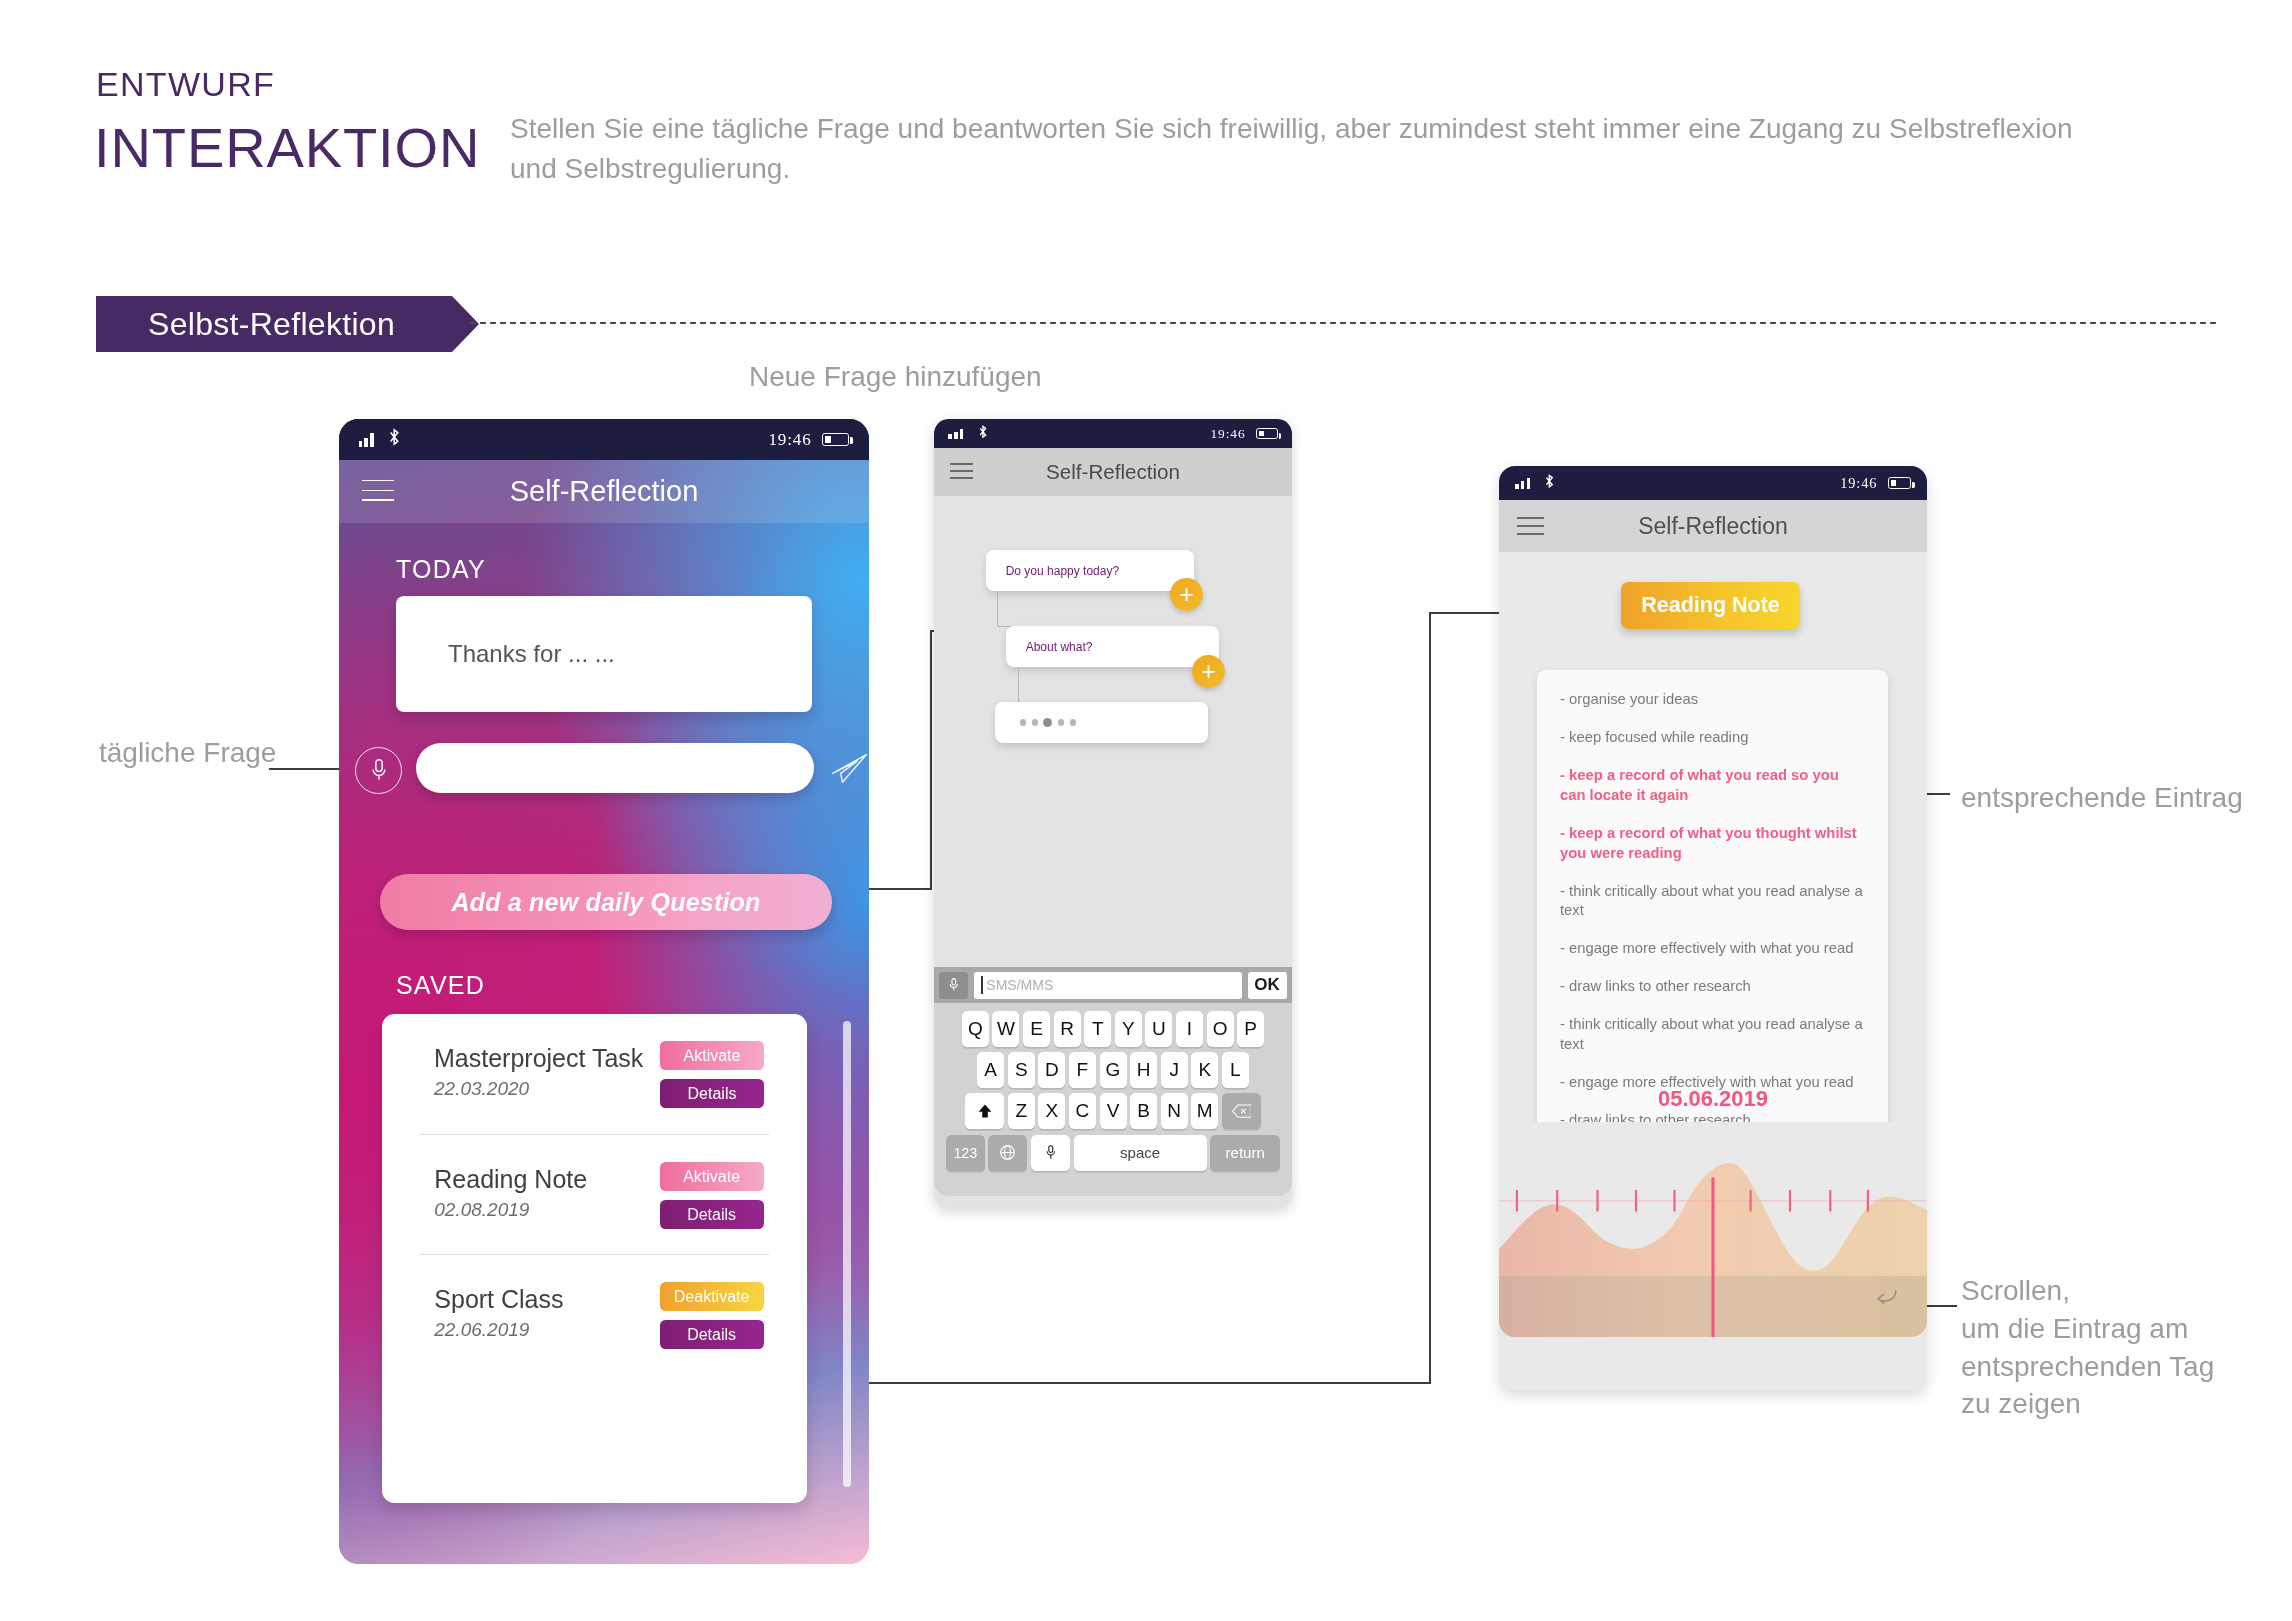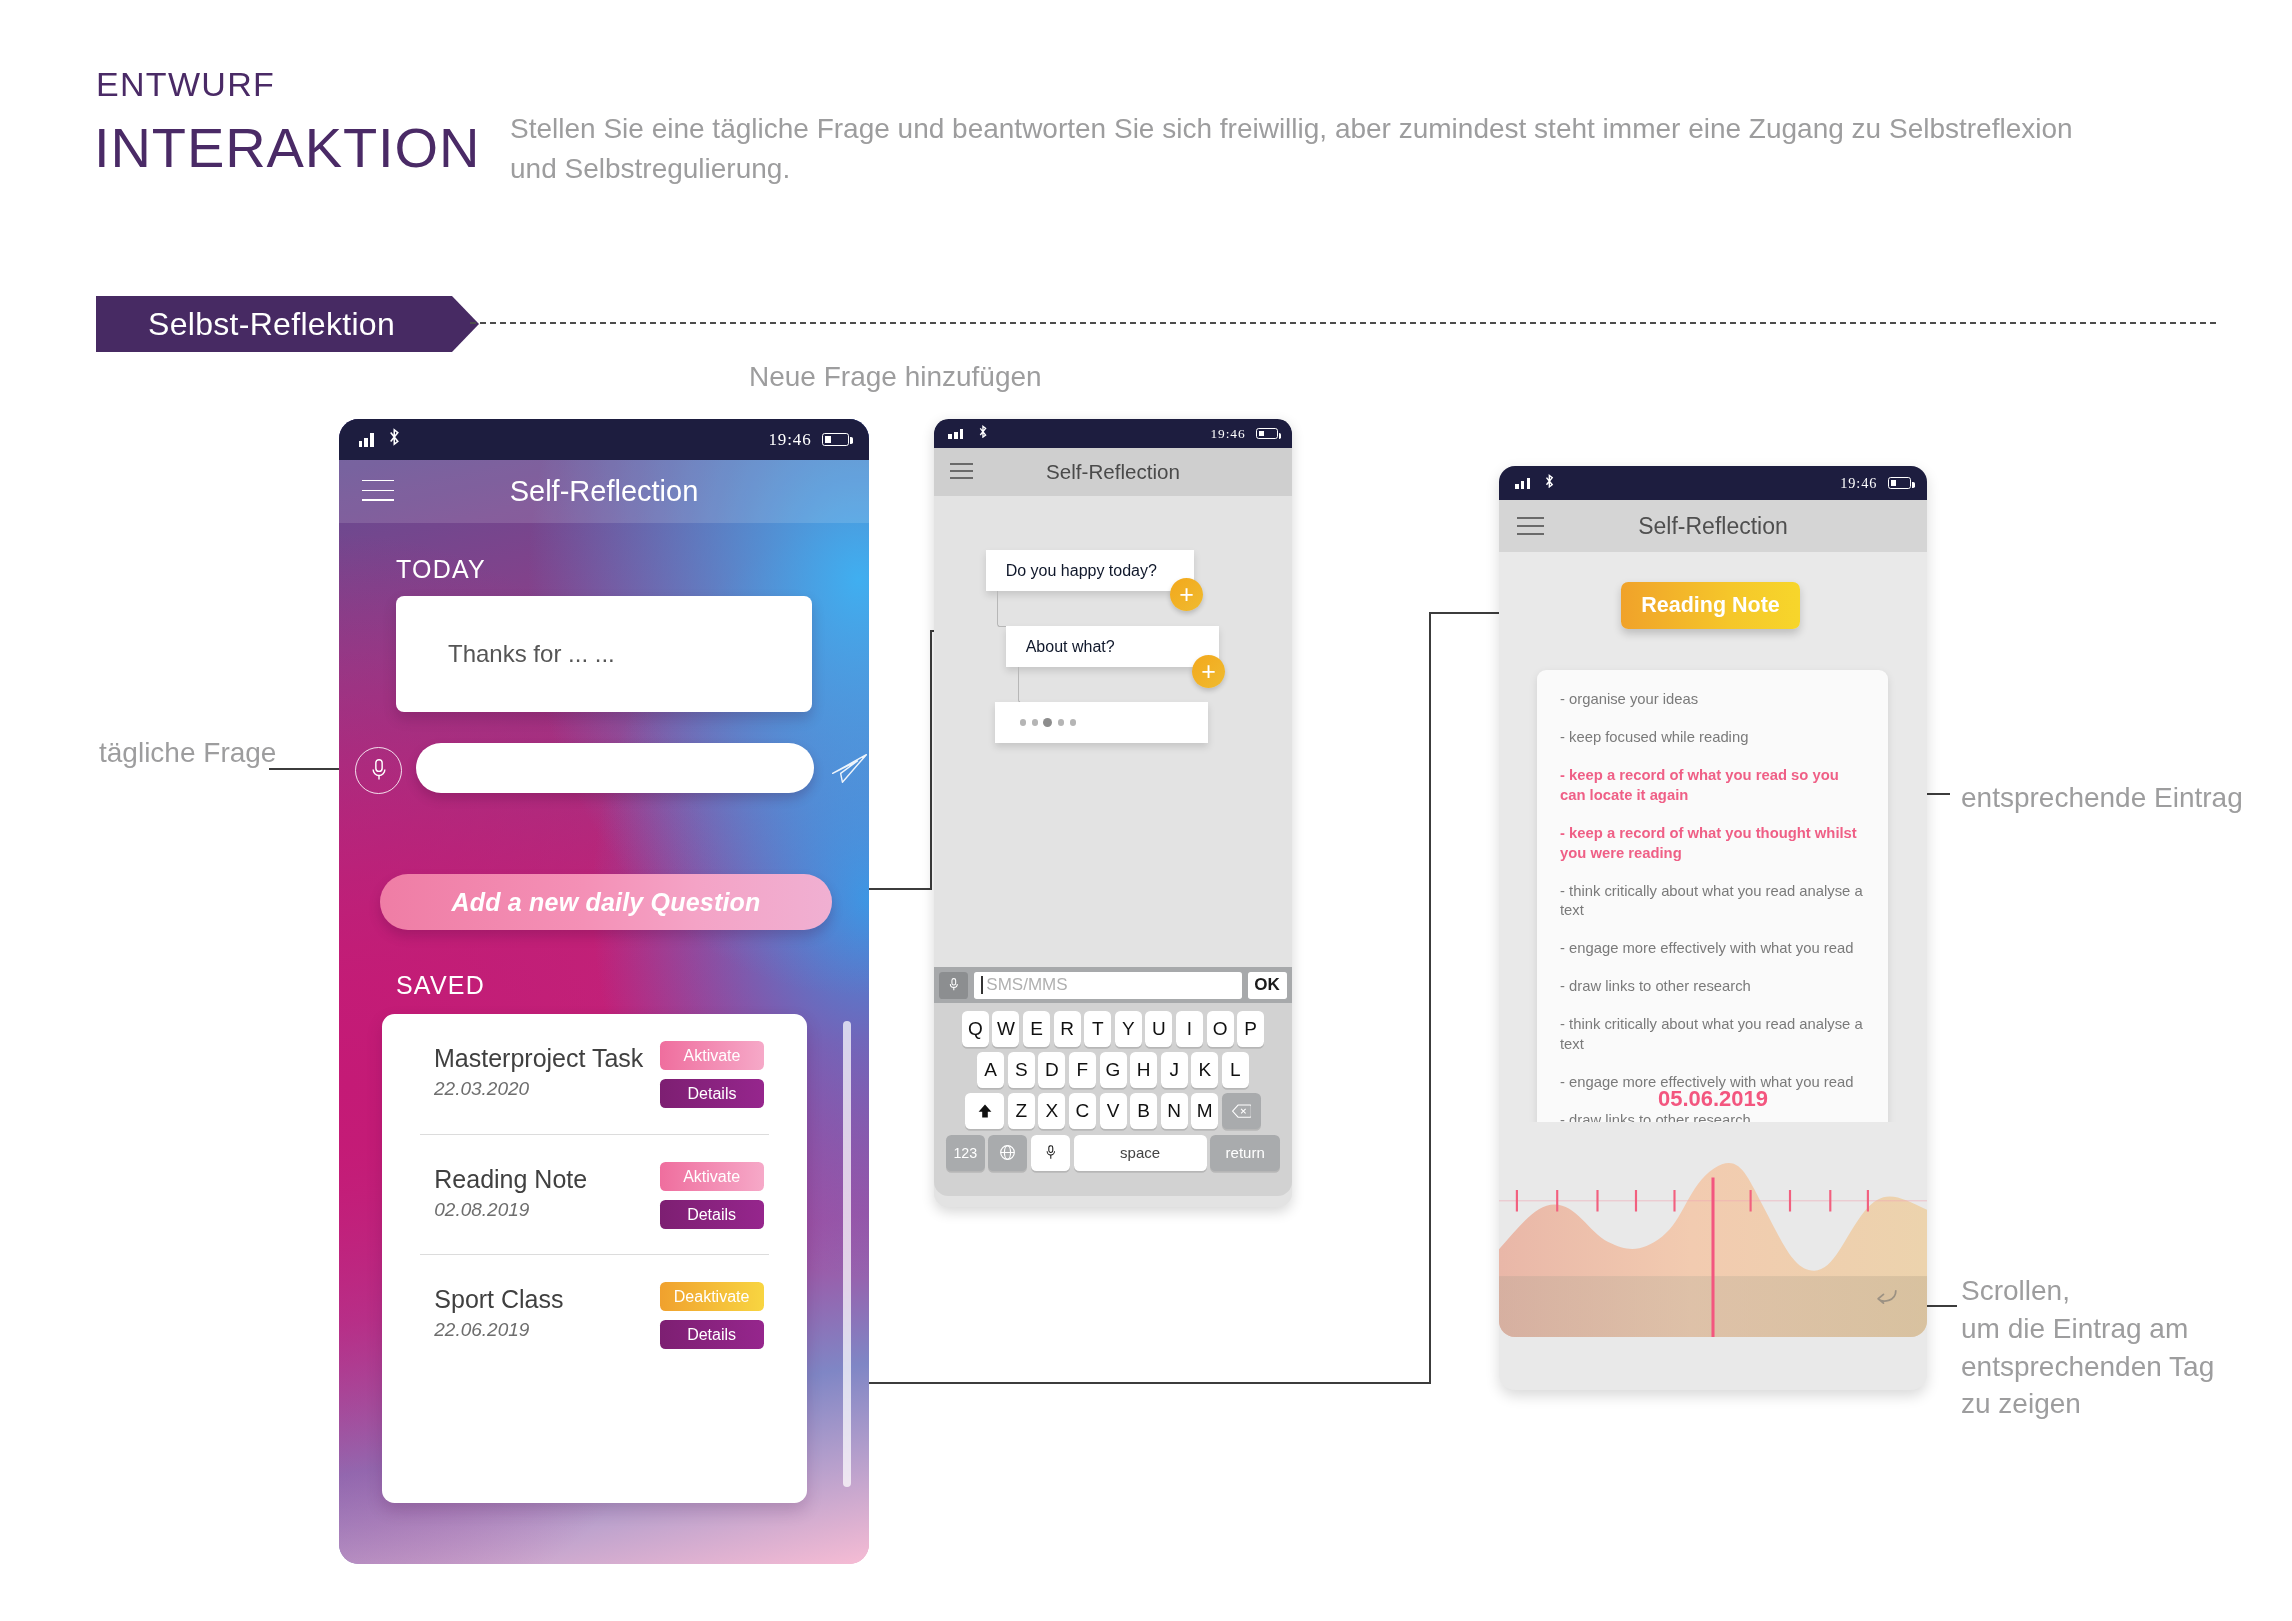--- a/index.html
+++ b/index.html
@@ -159,23 +159,23 @@
     background:#e3e3e3; box-shadow:0 4.5px 12.5px rgba(0,0,0,.16);
   }
   #phone2 .p2-sb { position:absolute; left:0; top:0; width:100%; height:29px; border-radius:14.3px 14.3px 0 0; overflow:hidden; }
   #phone2 .p2-sb .statusbar { font-size:13.4px; padding:0 14.3px; }
   #phone2 .p2-nav { position:absolute; left:0; top:29px; width:100%; height:48px; background:#cfcfcf; }
   #phone2 .p2-nav .nav-title { color:#4a4a4a; font-size:20.6px; }
   #phone2 .p2-nav .burger { left:16px; top:15px; width:23px; height:16px; color:#6a6a6a; }
   .p2-body { position:absolute; left:0; top:77px; width:100%; bottom:0; background:#e3e3e3; }
 
   .bubble {
-    position:absolute; background:#fff; border-radius:0; height:41px;
+    position:absolute; background:#fff; border-radius:8px; height:41px;
     display:flex; align-items:center; padding-left:19.7px;
-    box-shadow:0 3.6px 7.2px rgba(0,0,0,.13); font-size:16px; color:#0f172a;
+    box-shadow:0 3.6px 7.2px rgba(0,0,0,.13); font-size:12px; color:#701a75;
   }
   .b1 { left:52px; top:54px; width:208px; }
   .b2 { left:72px; top:130px; width:213px; }
   .b3 { left:61px; top:206px; width:213px; }
   .plus {
     position:absolute; width:33px; height:33px; border-radius:50%;
     background:linear-gradient(135deg,#f3a81c,#efbb30);
     display:flex; align-items:center; justify-content:center; color:#fff; font-size:25px; line-height:1;
     box-shadow:0 2.7px 5.4px rgba(0,0,0,.18);
   }
@@ -188,21 +188,21 @@
   .c1 { left:63px; top:95px; width:32px; height:36px; }
   .c2 { left:84px; top:171px; width:34px; height:36px; }
 
   .p2-inputbar {
     position:absolute; left:0; bottom:204px; width:100%; height:36px;
     background:#a7a9ab; display:flex; align-items:center; padding:0 5.4px; gap:5.4px;
   }
   .p2-micbtn { width:29px; height:27px; background:#8c8e90; border-radius:3.6px; display:flex; align-items:center; justify-content:center; }
   .p2-textfield { flex:1; height:27px; background:#fff; border-radius:2.7px; display:flex; align-items:center; padding-left:7.2px; }
   .p2-caret { width:1.8px; height:18px; background:#333; margin-right:3.6px; }
-  .p2-textfield span { color:#b0b0b0; font-size:17px; }
+  .p2-textfield span { color:#b0b0b0; font-size:14px; }
   .p2-ok { width:39px; height:27px; background:#fff; border-radius:2.7px; display:flex; align-items:center; justify-content:center; font-size:17px; color:#1a1a1a; font-weight:bold;}
 
   .kb { position:absolute; left:0; bottom:10.7px; width:100%; height:193px; background:#d2d2d2; border-radius:0 0 14.3px 14.3px; padding:7.2px 3.6px; }
   .kb-row { display:flex; justify-content:center; gap:3.6px; margin-bottom:5.4px; }
   .key {
     background:#fff; border-radius:5.4px; min-width:27px; height:36px;
     display:flex; align-items:center; justify-content:center; font-size:19px; color:#111;
     box-shadow:0 1.8px 0 rgba(0,0,0,.13);
   }
   .key.wide { min-width:39px; font-size:14.3px; }

